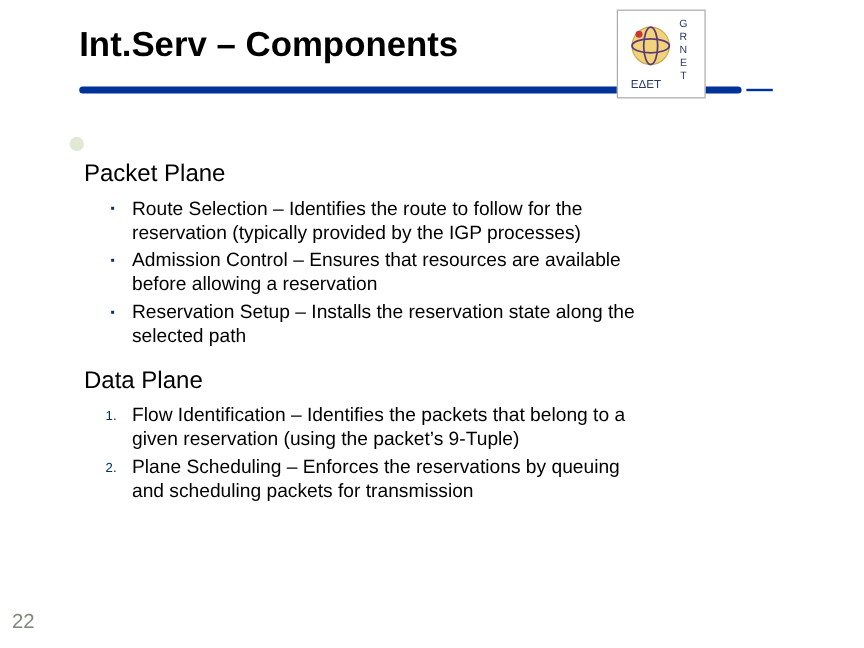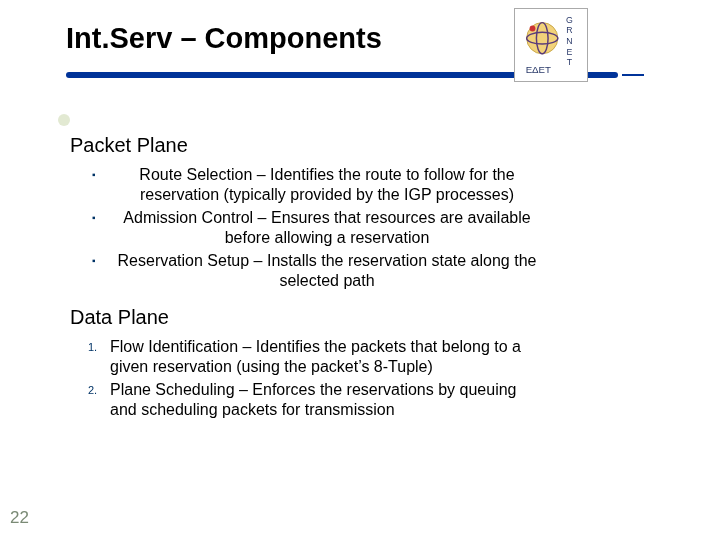--- a/index.html
+++ b/index.html
@@ -6,21 +6,21 @@
   html, body { width: 720px; height: 540px; font-family: Arial, Helvetica, sans-serif; background: #fff; overflow: hidden; }
   .slide { position: relative; width: 604px; height: 540px; background: #fff; }
   .title-area { position: absolute; top: 22px; left: 66px; right: 100px; }
   .title-text { font-size: 29px; font-weight: bold; color: #000; letter-spacing: 0px; }
   .title-line { position: absolute; top: 72px; left: 66px; width: 552px; height: 6px; background: #003399; border-radius: 3px; }
   .title-dash { position: absolute; top: 74px; left: 622px; width: 22px; height: 2px; background: #003399; }
   .logo-box { position: absolute; top: 8px; right: 16px; width: 74px; height: 74px; border: 1px solid #aaa; background: #f6f6f6; text-align: center; }
   .logo-box svg { width: 100%; height: 100%; }
   .content { position: absolute; top: 130px; left: 70px; right: 60px; color: #000; }
   .section-head { font-size: 20px; font-weight: normal; color: #000; margin-bottom: 8px; margin-top: 4px; }
-  .bullets { list-style: none; padding-left: 26px; margin-bottom: 14px; text-align: center; }
+  .bullets { list-style: none; padding-left: 26px; margin-bottom: 14px; }
   .bullets li { position: relative; font-size: 16px; line-height: 1.28; margin-bottom: 2px; padding-left: 14px; }
   .bullets li::before { content: "▪"; position: absolute; left: -4px; top: 0; font-size: 10px; color: #003366; line-height: 20px; }
   .numlist { list-style: none; padding-left: 26px; }
   .numlist li { position: relative; font-size: 16px; line-height: 1.28; margin-bottom: 2px; padding-left: 14px; }
   .numlist li .num { position: absolute; left: -8px; top: 3px; font-size: 11px; color: #003366; }
   .slide-no { position: absolute; left: 10px; bottom: 12px; font-size: 17px; color: #7a8a75; }
   .accent-dot { position: absolute; top: 114px; left: 58px; width: 12px; height: 12px; border-radius: 50%; background: #8aa84a; opacity: 0.25; }
 </style>
 </head>
 <body>
@@ -57,21 +57,21 @@
     <ul class="bullets">
       <li><span>Route Selection – Identifies the route to follow for the reservation (typically provided by the IGP processes)</span></li>
       <li><span>Admission Control – Ensures that resources are available before allowing a reservation</span></li>
       <li><span>Reservation Setup – Installs the reservation state along the selected path</span></li>
     </ul>
 
     <div class="section-head">Data Plane</div>
     <ul class="numlist">
       <li>
         <span class="num">1.</span>
-        <span>Flow Identification – Identifies the packets that belong to a given reservation (using the packet’s 8-Tuple)</span>
+        <span>Flow Identification – Identifies the packets that belong to a given reservation (using the packet’s 9-Tuple)</span>
       </li>
       <li>
         <span class="num">2.</span>
         <span>Plane Scheduling – Enforces the reservations by queuing and scheduling packets for transmission</span>
       </li>
     </ul>
 
   </div>
 
   <div class="slide-no">22</div>

